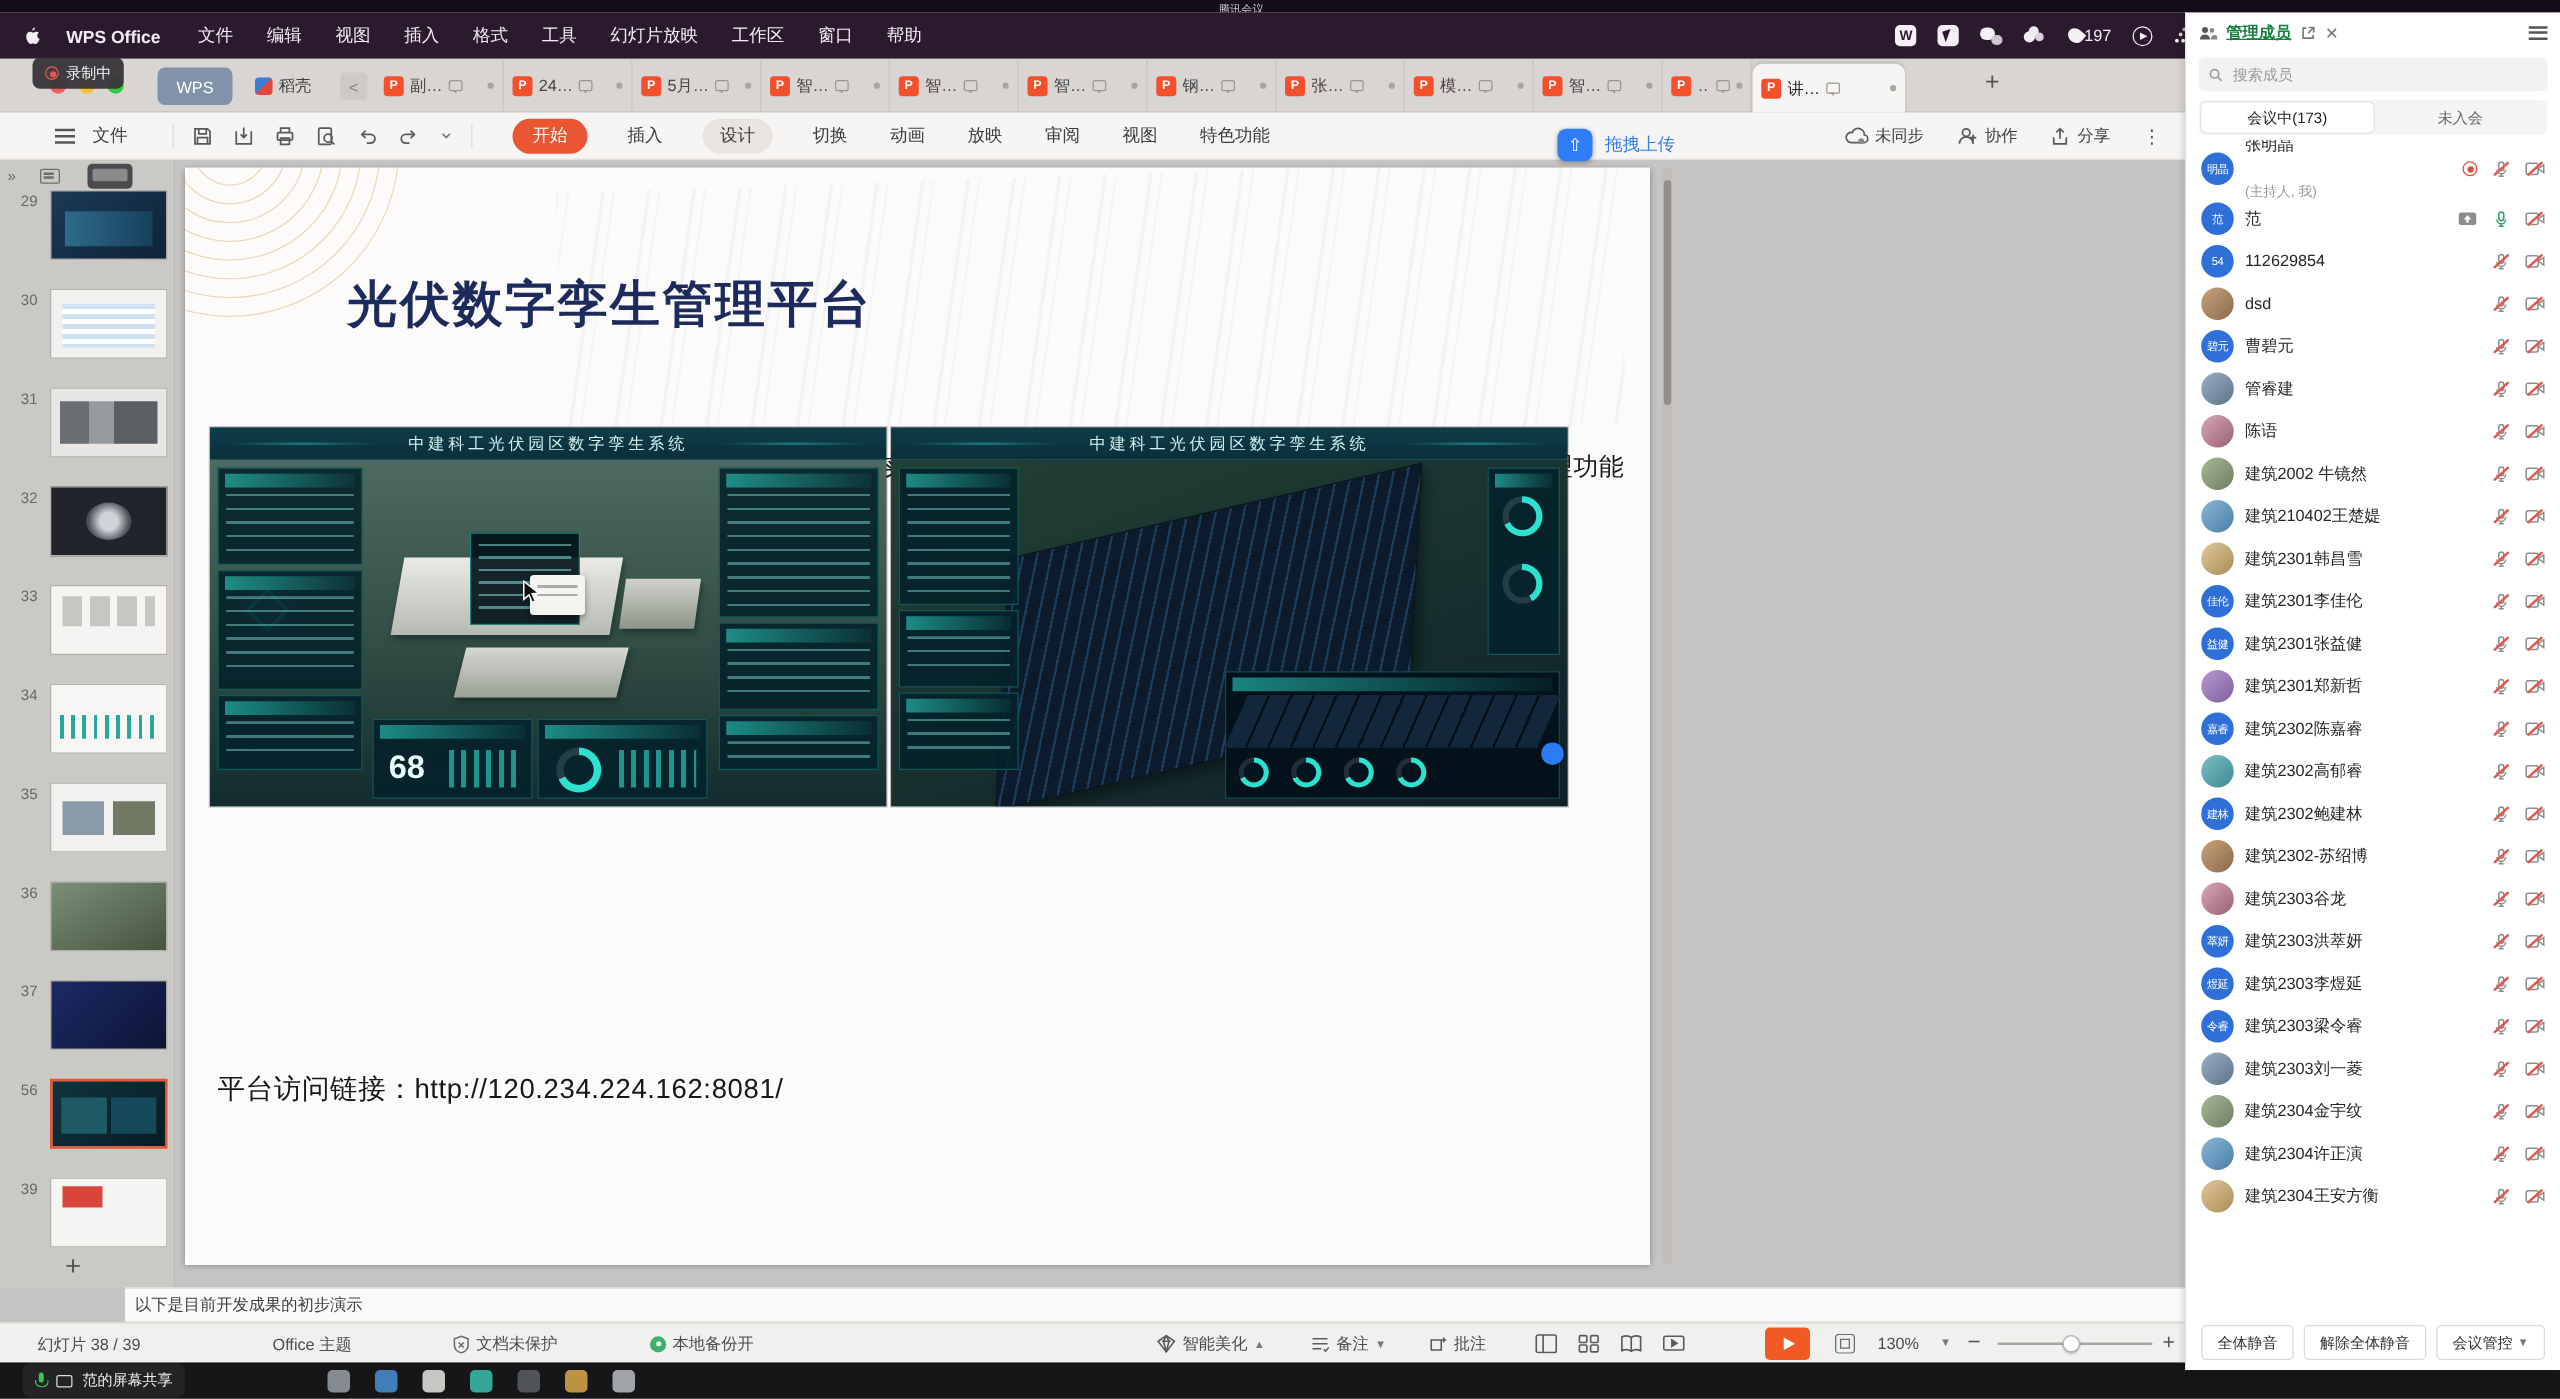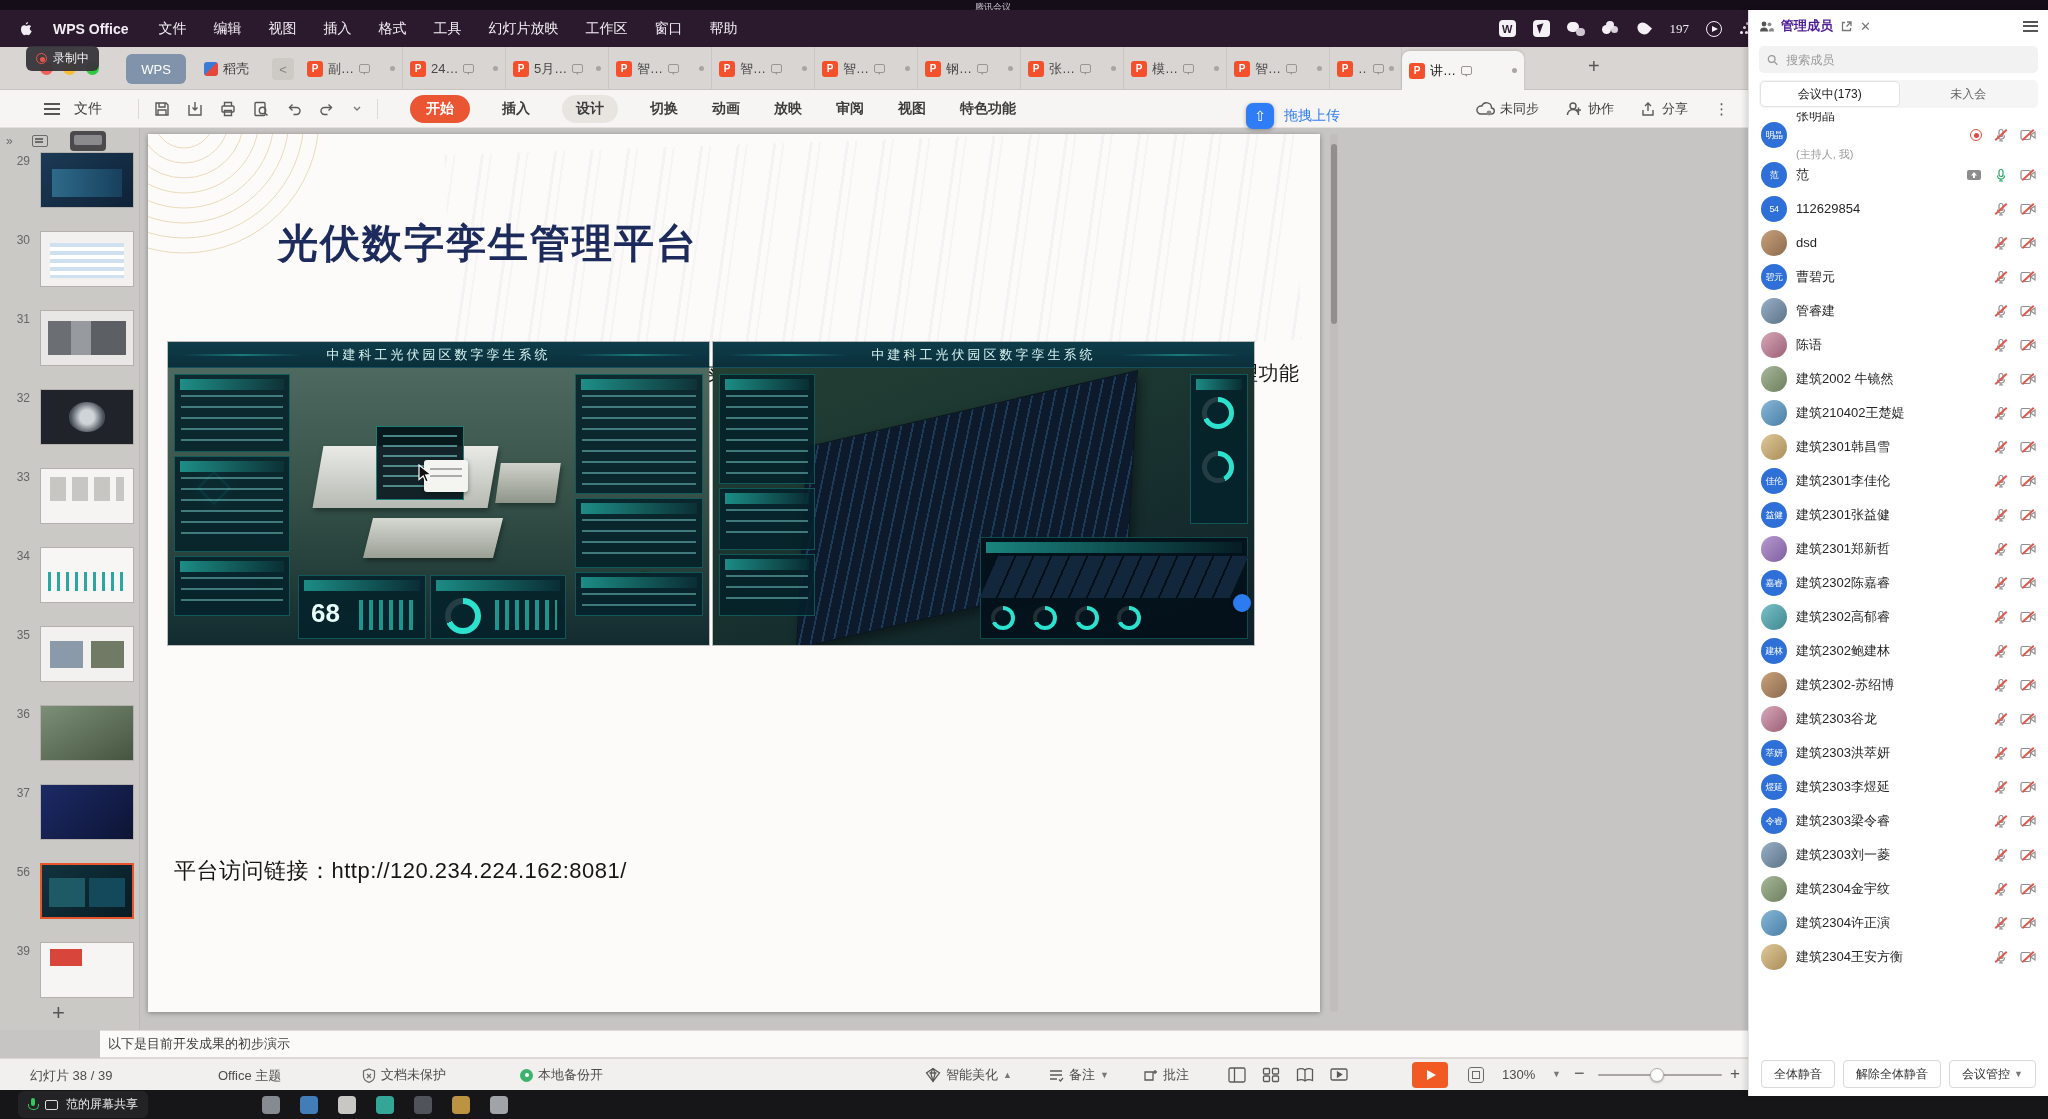--- a/index.html
+++ b/index.html
@@ -22,21 +22,21 @@
   .mi-box{width:17px;height:17px;border-radius:4px;background:#f4f0f5;color:#2b1a2d;font-size:11px;font-weight:bold;
     display:flex;align-items:center;justify-content:center;}
   .mi-cursorbox{width:17px;height:17px;border-radius:4px;background:#f4f0f5;position:relative;}
   .mi-cursorbox::after{content:"";position:absolute;left:5px;top:4px;border-left:7px solid #2b1a2d;border-bottom:9px solid transparent;transform:rotate(-18deg);}
   .mi-bubbles{width:18px;height:14px;position:relative;}
   .mi-bubbles::before{content:"";position:absolute;left:0;top:0;width:12px;height:10px;border-radius:6px;background:#f4f0f5;}
   .mi-bubbles::after{content:"";position:absolute;right:0;bottom:0;width:9px;height:8px;border-radius:5px;background:#cfc6d2;}
   .mi-tri{width:18px;height:14px;position:relative;}
   .mi-tri::before{content:"";position:absolute;left:0;top:3px;width:9px;height:9px;border-radius:50%;background:#f4f0f5;box-shadow:8px 0 0 -1px #d9d0dc;}
   .mi-tri::after{content:"";position:absolute;left:4px;top:-1px;width:8px;height:8px;border-radius:50%;background:#efe9f1;}
-  .mi-bird{display:flex;align-items:center;gap:20px;font-size:13px;font-family:Liberation Serif, serif;}
+  .mi-bird{display:flex;align-items:center;gap:0;font-size:13px;}
   .mi-bird i{width:13px;height:11px;background:#f4f0f5;border-radius:70% 0 70% 70%;transform:rotate(40deg);display:inline-block;}
   .mi-playc{width:16px;height:16px;border:1.5px solid #f4f0f5;border-radius:50%;position:relative;}
   .mi-playc::after{content:"";position:absolute;left:5px;top:4px;border-left:6px solid #f4f0f5;border-top:3.5px solid transparent;border-bottom:3.5px solid transparent;}
   .mi-dust{width:14px;height:12px;position:relative;}
   .mi-dust::before{content:"";position:absolute;left:1px;bottom:1px;width:3px;height:3px;border-radius:50%;background:#f4f0f5;
     box-shadow:5px 0 0 #f4f0f5,10px 0 0 #f4f0f5,3px -5px 0 #d9d0dc,8px -5px 0 #d9d0dc,6px -9px 0 #bdb3c1;}
   .mi-batt{width:22px;height:11px;border:1.5px solid #e8e2ea;border-radius:3px;position:relative;}
   .mi-batt::before{content:"";position:absolute;left:1px;top:1px;bottom:1px;width:14px;background:#f4f0f5;border-radius:1px;}
   .mi-batt::after{content:"";position:absolute;right:-4px;top:2.5px;width:2px;height:4px;background:#e8e2ea;border-radius:0 2px 2px 0;}
   .mi-wifi{width:16px;height:12px;position:relative;overflow:hidden;}
@@ -78,21 +78,21 @@
 
   
   .ribbon{position:absolute;left:0;top:90px;width:2048px;height:38px;background:#f7f5f3;border-bottom:1px solid #e2dfdc;
     display:flex;align-items:center;font-size:14px;color:#3d3d3d;padding-left:44px;}
   .hamb{width:16px;height:12px;border-top:2px solid #555;border-bottom:2px solid #555;position:relative;margin-right:14px;}
   .hamb::after{content:"";position:absolute;left:0;top:3px;width:100%;height:2px;background:#555;}
   .rfile{margin-right:22px;}
   .rdiv{width:1px;height:20px;background:#ddd9d5;margin:0 14px;}
   .qicons{display:flex;align-items:center;gap:15px;}
   .qicons svg{display:block;}
-  .rtabs{display:flex;align-items:center;gap:30px;margin-left:18px;font-weight:bold;}
+  .rtabs{display:flex;align-items:center;gap:30px;margin-left:18px;}
   .rtab{padding:4px 2px;white-space:nowrap;}
   .rtab.active{background:#ea5532;color:#fff;border-radius:15px;padding:5px 16px;}
   .rtab.hover{background:#e8e5e1;border-radius:15px;padding:5px 14px;}
   .rright{margin-left:auto;margin-right:318px;display:flex;align-items:center;gap:26px;font-size:13px;color:#3f3f3f;white-space:nowrap;}
   .rr-item{display:flex;align-items:center;gap:5px;}
   .vdots{color:#555;font-size:15px;letter-spacing:1px;}
 
   
   .recbadge{position:absolute;left:26px;top:46px;height:25px;background:rgba(56,54,58,.96);border-radius:6px;
     display:flex;align-items:center;gap:6px;padding:0 10px;z-index:60;color:#f2f2f2;font-size:12px;}
@@ -237,21 +237,21 @@
     display:flex;align-items:center;gap:8px;padding:0 10px;color:#ececec;font-size:12px;}
   .spmic{width:9px;height:13px;position:relative;}
   .spmic::before{content:"";position:absolute;left:2.5px;top:0;width:4px;height:8px;border-radius:2px;background:#35c759;}
   .spmic::after{content:"";position:absolute;left:0;top:6px;width:9px;height:5px;border:1.3px solid #35c759;border-top:none;border-radius:0 0 5px 5px;}
   .spscr{width:13px;height:10px;border:1.3px solid #ddd;border-radius:2px;}
 
   
   .mpanel{position:absolute;left:1748px;top:10px;width:300px;height:1086px;background:#fff;z-index:50;
     border-left:1px solid #e3e3e3;box-shadow:-2px 0 6px rgba(0,0,0,.15);display:flex;flex-direction:column;}
   .mp-head{flex:0 0 32px;display:flex;align-items:center;padding:0 10px;gap:7px;}
-  .mp-title{font-size:13px;font-weight:bold;color:#4c1d95;}
+  .mp-title{font-size:13px;font-weight:bold;color:#15803d;text-decoration:underline;}
   .mp-hicon{color:#777;font-size:13px;}
   .mp-burger{margin-left:auto;width:15px;height:11px;border-top:2px solid #555;border-bottom:2px solid #555;position:relative;}
   .mp-burger::after{content:"";position:absolute;left:0;top:2.5px;width:100%;height:2px;background:#555;}
   .mp-search{flex:0 0 auto;margin:4px 10px 0;height:27px;background:#f2f2f3;border-radius:5px;display:flex;align-items:center;padding:0 8px;gap:6px;}
   .mp-search input{border:none;outline:none;background:transparent;font-size:12px;color:#333;width:100%;font-family:"Liberation Sans",sans-serif;}
   .mp-search input::placeholder{color:#9b9b9b;}
   .mp-tabs{flex:0 0 auto;margin:7px 10px 2px;height:28px;background:#f5f5f6;border-radius:5px;display:flex;padding:1px;}
   .seg{flex:1;display:flex;align-items:center;justify-content:center;font-size:12px;color:#666;border-radius:5px;}
   .seg.active{background:#fff;border:1px solid #e3e3e3;color:#222;}
   .mp-list{flex:1 1 auto;overflow:hidden;margin-top:2px;}

